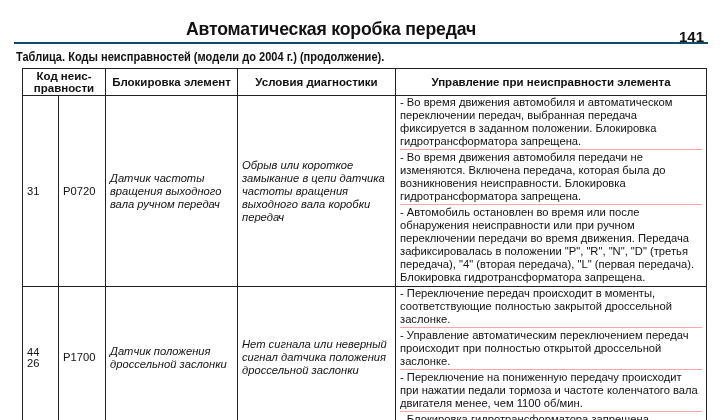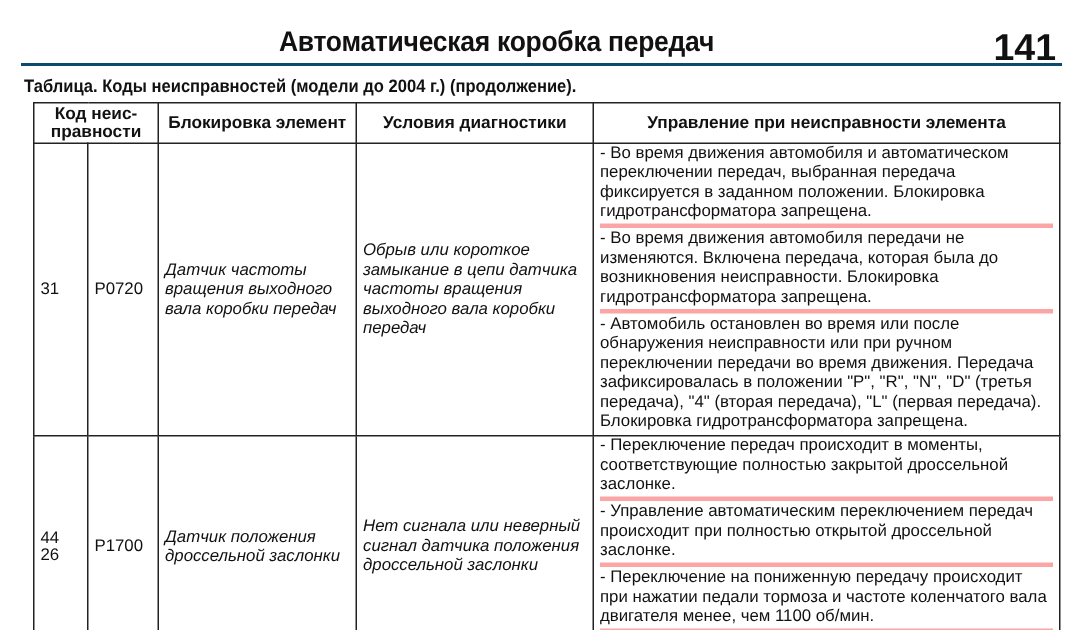--- a/index.html
+++ b/index.html
@@ -11,21 +11,21 @@
     .page-header {
       position: absolute; left: 14px; top: 12px; width: 694px; height: 30px;
       border-bottom: 2px solid #0c4a6e;
     }
     .page-title {
       position: absolute; left: 0; right: 60px; top: 6px; text-align: center;
       font-weight: bold; font-size: 19px; letter-spacing: -0.2px;
       transform: scaleX(0.93); transform-origin: center;
     }
     .page-number {
-      position: absolute; right: 4px; top: 6px; font-weight: bold; font-size: 25px;
+      position: absolute; right: 4px; top: 16px; font-weight: bold; font-size: 15px;
     }
     .caption {
       position: absolute; left: 16px; top: 50px; font-weight: bold; font-size: 12px;
       transform: scaleX(0.92); transform-origin: left;
       white-space: nowrap;
     }
     table.faults {
       position: absolute; left: 22px; top: 68px; width: 685px;
       border-collapse: collapse; table-layout: fixed;
       font-size: 11.2px; line-height: 13px;
@@ -33,21 +33,21 @@
     table.faults th, table.faults td {
       border: 1.5px solid #222; padding: 0 4px; vertical-align: middle;
     }
     table.faults th {
       font-weight: bold; font-size: 11.5px; text-align: center; height: 26px;
       line-height: 12.5px;
     }
     td.num, td.code { text-align: left; }
     td.element, td.cond { text-align: left; font-style: italic; }
     td.action { vertical-align: top; padding: 1px 4px; }
-    .action-item { border-bottom: 3px solid #fca5a5; padding: 0 0 1px 0; margin-bottom: 1px; }
+    .action-item { border-bottom: 1px solid #fca5a5; padding: 0 0 1px 0; margin-bottom: 1px; }
     .action-item:last-child { border-bottom: none; }
     .num-stack span { display: block; line-height: 11px; }
     tr.row1 td { height: 174px; }
     tr.row2 td { height: 123px; }
   </style>
 </head>
 <body>
 
 <div class="page-header">
   <div class="page-title">Автоматическая коробка передач</div>
@@ -71,21 +71,21 @@
       <th>Условия диагностики</th>
       <th>Управление при неисправности элемента</th>
     </tr>
   </thead>
   <tbody>
     <tr class="row1">
       <td class="num num-stack">
           <span>31</span>
         </td>
       <td class="code">P0720</td>
-      <td class="element">Датчик частоты вращения выходного вала коробки передач</td>
+      <td class="element">Датчик частоты вращения выходного вала ручном передач</td>
       <td class="cond">Обрыв или короткое замыкание в цепи датчика частоты вращения выходного вала коробки передач</td>
       <td class="action">
         <div class="action-item">- Во время движения автомобиля и автоматическом переключении передач, выбранная передача фиксируется в заданном положении. Блокировка гидротрансформатора запрещена.</div>
         <div class="action-item">- Во время движения автомобиля передачи не изменяются. Включена передача, которая была до возникновения неисправности. Блокировка гидротрансформатора запрещена.</div>
         <div class="action-item">- Автомобиль остановлен во время или после обнаружения неисправности или при ручном переключении передачи во время движения. Передача зафиксировалась в положении "P", "R", "N", "D" (третья передача), "4" (вторая передача), "L" (первая передача). Блокировка гидротрансформатора запрещена.</div>
       </td>
     </tr>
     <tr class="row2">
       <td class="num num-stack">
         <span>44</span>

